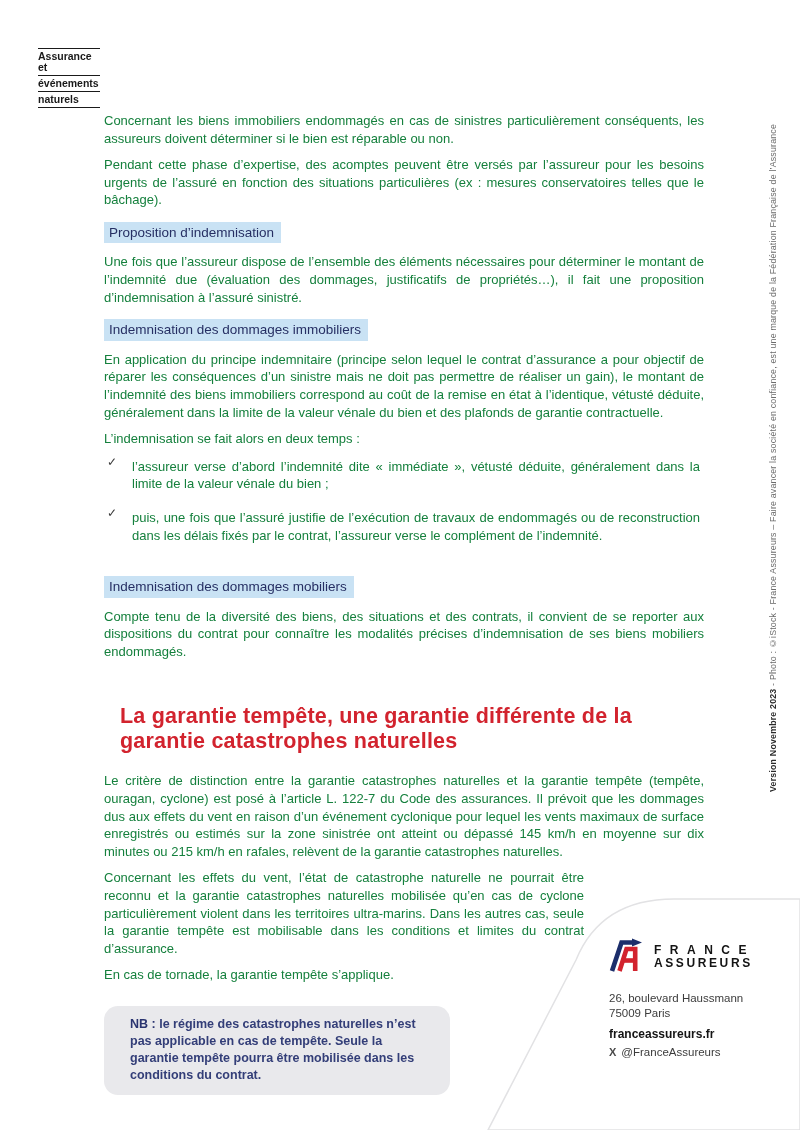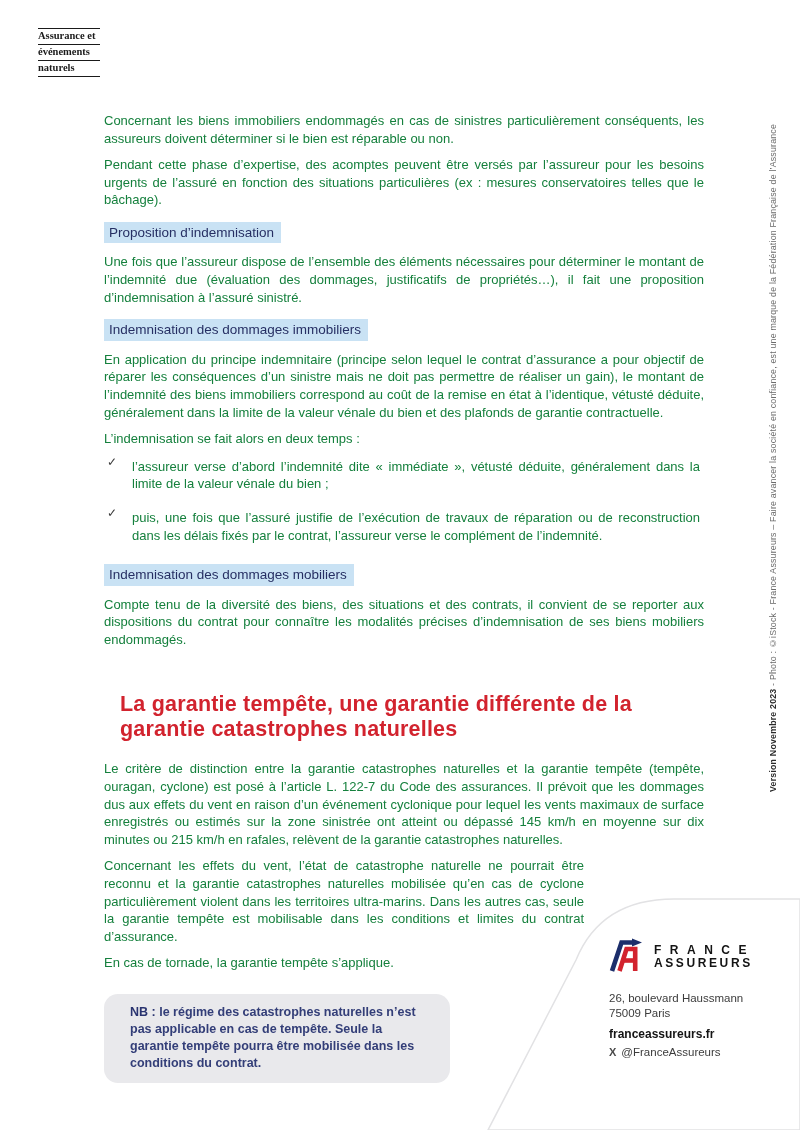--- a/index.html
+++ b/index.html
@@ -3,23 +3,23 @@
 <meta charset="utf-8">
 <style>
   html,body { margin:0; padding:0; background:#ffffff; }
   .page {
     position:relative; width:800px; height:1130px; background:#ffffff;
     font-family:"Liberation Sans", sans-serif; overflow:hidden;
   }
 
   
   .badge {
-    position:absolute; left:38px; top:28px; width:62px;
+    position:absolute; left:38px; top:48px; width:62px;
     border-top:1.5px solid #1a1a1a; color:#1a1a1a;
-    font-size:10.5px; font-weight:bold; line-height:1;font-family:Liberation Serif, serif;
+    font-size:10.5px; font-weight:bold; line-height:1;
   }
   .badge-line { border-bottom:1.5px solid #1a1a1a; padding:2px 0 2.5px; }
 
   
   .side-credit {
     position:absolute; left:768px; top:98px; height:694px;
     writing-mode:vertical-rl; transform:rotate(180deg);
     font-size:8.8px; letter-spacing:0.2px; color:#6b6b6b; white-space:nowrap;
   }
   .side-credit .sc-bold { font-weight:bold; color:#2b2b2b; }
@@ -103,24 +103,24 @@
     </div>
     <p class="body">En application du principe indemnitaire (principe selon lequel le contrat d’assurance a pour objectif de réparer les conséquences d’un sinistre mais ne doit pas permettre de réaliser un gain), le montant de l’indemnité des biens immobiliers correspond au coût de la remise en état à l’identique, vétusté déduite, généralement dans la limite de la valeur vénale du bien et des plafonds de garantie contractuelle.</p>
     <p class="body" style="margin-bottom:6px;">L’indemnisation se fait alors en deux temps :</p>
 
     <div class="check-item">
       <span class="check-glyph">✓</span>
       <p class="body">l’assureur verse d’abord l’indemnité dite « immédiate », vétusté déduite, généralement dans la limite de la valeur vénale du bien ;</p>
     </div>
     <div class="check-item">
       <span class="check-glyph">✓</span>
-      <p class="body">puis, une fois que l’assuré justifie de l’exécution de travaux de réparation ou de reconstruction dans les délais fixés par le contrat, l’assureur verse le complément de l’indemnité.</p>
+      <p class="body">puis, une fois que l’assuré justifie de l’exécution de travaux de endommagés ou de reconstruction dans les délais fixés par le contrat, l’assureur verse le complément de l’indemnité.</p>
     </div>
 
-    <div class="sec-title-wrap" style="margin-top:16px;">
+    <div class="sec-title-wrap" style="margin-top:28px;">
       <span class="sec-title">Indemnisation des dommages mobiliers</span>
     </div>
     <p class="body">Compte tenu de la diversité des biens, des situations et des contrats, il convient de se reporter aux dispositions du contrat pour connaître les modalités précises d’indemnisation de ses biens mobiliers endommagés.</p>
 
     <h1 class="red-heading">La garantie tempête, une garantie différente de la garantie catastrophes naturelles</h1>
     <p class="body">Le critère de distinction entre la garantie catastrophes naturelles et la garantie tempête (tempête, ouragan, cyclone) est posé à l’article L. 122-7 du Code des assurances. Il prévoit que les dommages dus aux effets du vent en raison d’un événement cyclonique pour lequel les vents maximaux de surface enregistrés ou estimés sur la zone sinistrée ont atteint ou dépassé 145 km/h en moyenne sur dix minutes ou 215 km/h en rafales, relèvent de la garantie catastrophes naturelles.</p>
     <p class="body narrow">Concernant les effets du vent, l’état de catastrophe naturelle ne pourrait être reconnu et la garantie catastrophes naturelles mobilisée qu’en cas de cyclone particulièrement violent dans les territoires ultra-marins. Dans les autres cas, seule la garantie tempête est mobilisable dans les conditions et limites du contrat d’assurance.</p>
     <p class="body narrow">En cas de tornade, la garantie tempête s’applique.</p>
 
     <div class="nb-box">

